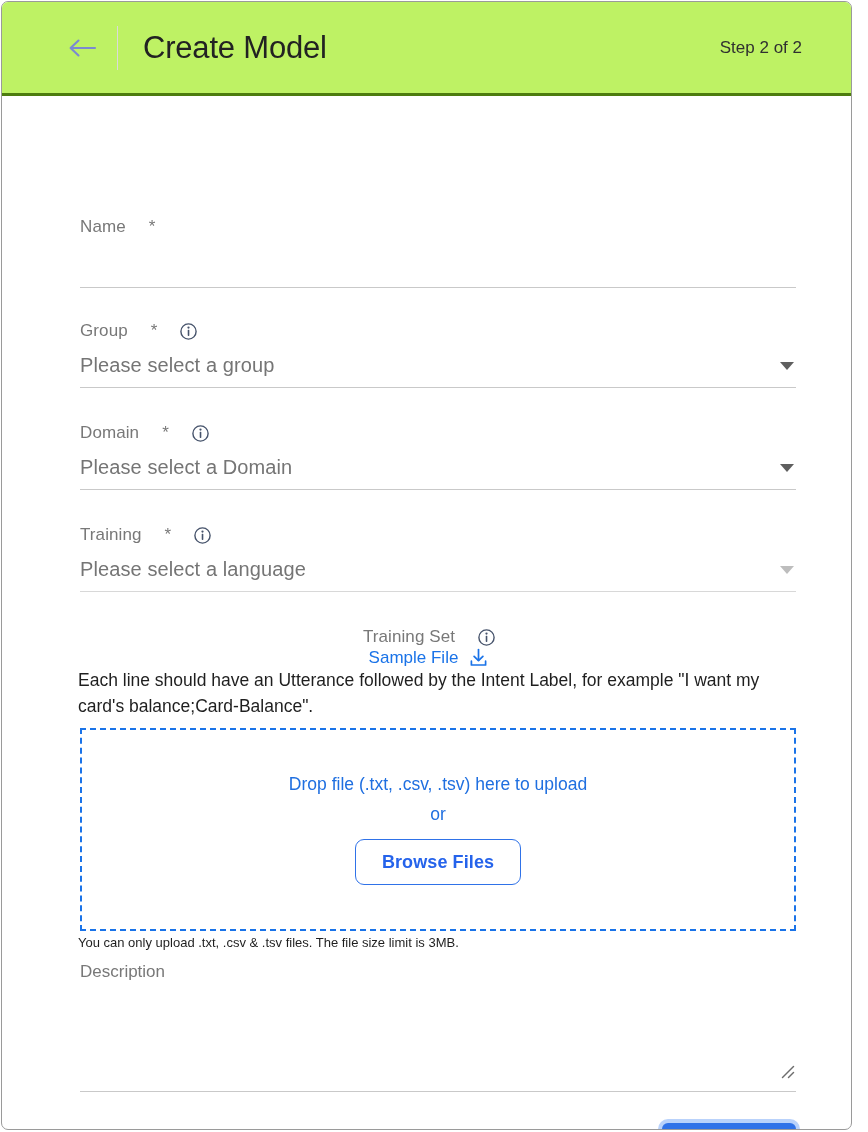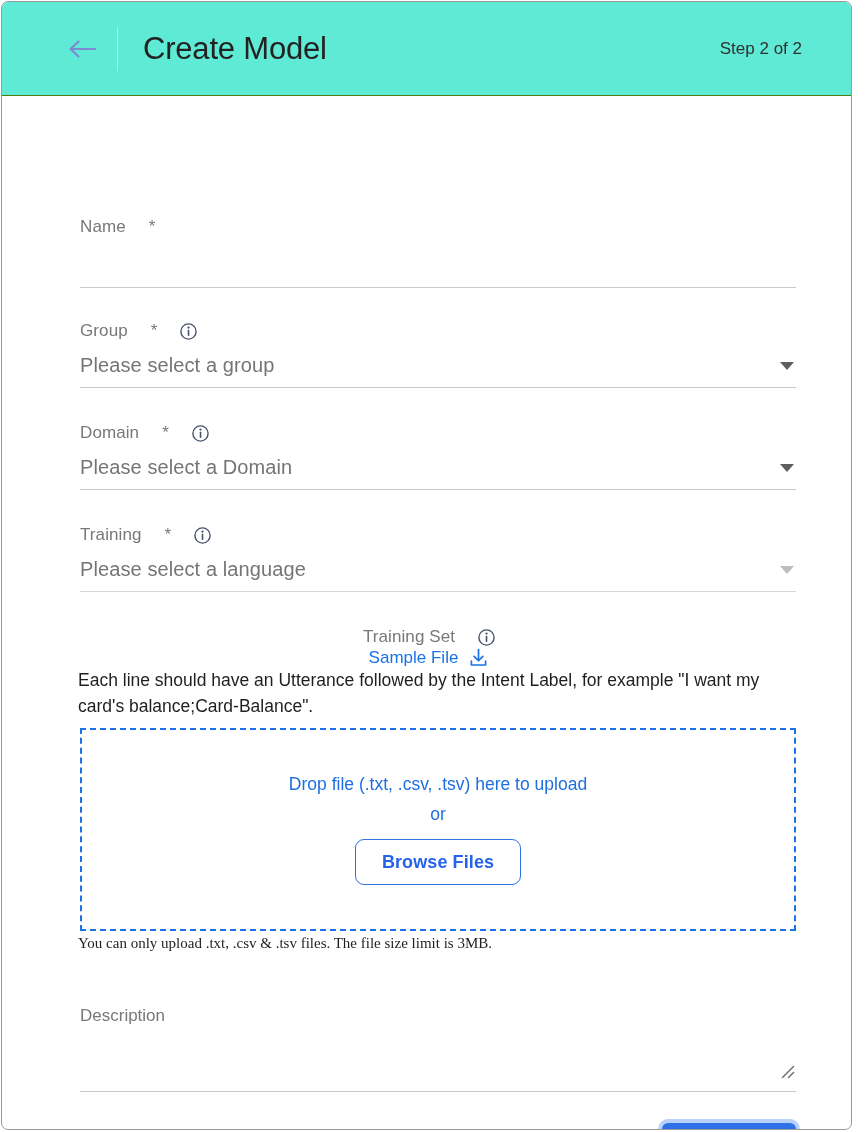--- a/index.html
+++ b/index.html
@@ -29,22 +29,22 @@
     background: #ffffff;
     border: 1px solid #9a9a9a;
     border-radius: 7px;
     overflow: hidden;
   }
 
   
   .modal-header {
     position: relative;
     height: 94px;
-    background: #5eead4;
-    border-bottom: 1px solid #4d7c0f;
+    background: #bef264;
+    border-bottom: 3px solid #4d7c0f;
     display: flex;
     align-items: center;
   }
   .back-btn {
     width: 36px; height: 36px;
     margin-left: 62px;
     display: flex; align-items: center; justify-content: center;
     cursor: pointer;
     background: transparent;
     border: none;
@@ -228,30 +228,29 @@
     font-weight: bold;
     padding: 13px 26px;
     cursor: pointer;
     letter-spacing: 0.1px;
     line-height: 1;
   }
 
   .limit-text {
     position: absolute;
     left: 76px; top: 839px;
-    font-size: 15px;
+    font-size: 13px;
     color: #1f1f1f;
     white-space: nowrap;
-    font-family: Liberation Serif, serif;
   }
 
   
   .desc-label {
     position: absolute;
-    left: 78px; top: 910px;
+    left: 78px; top: 866px;
     font-size: 17px;
     color: #787878;
   }
   .desc-input {
     position: absolute;
     left: 78px; top: 918px;
     width: 716px;
     height: 74px;
     border: none;
     outline: none;

